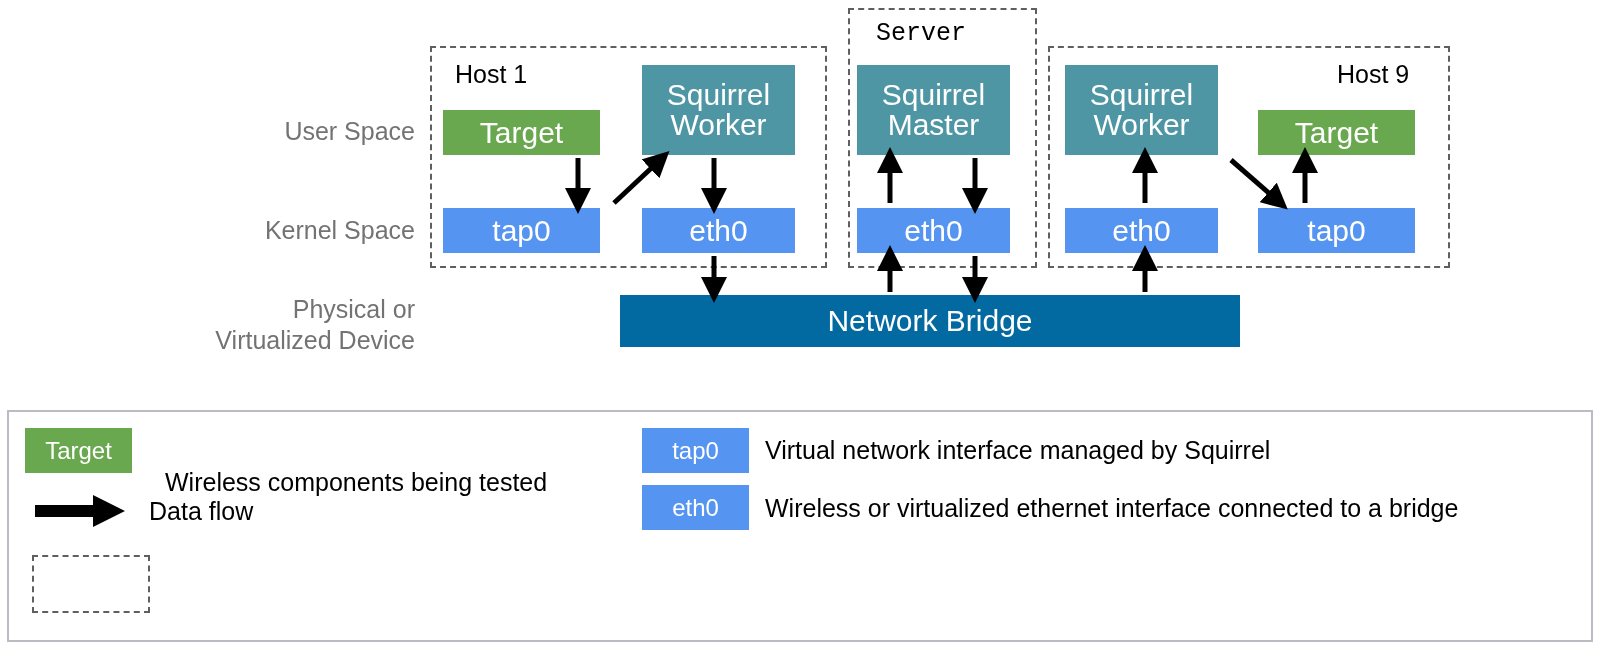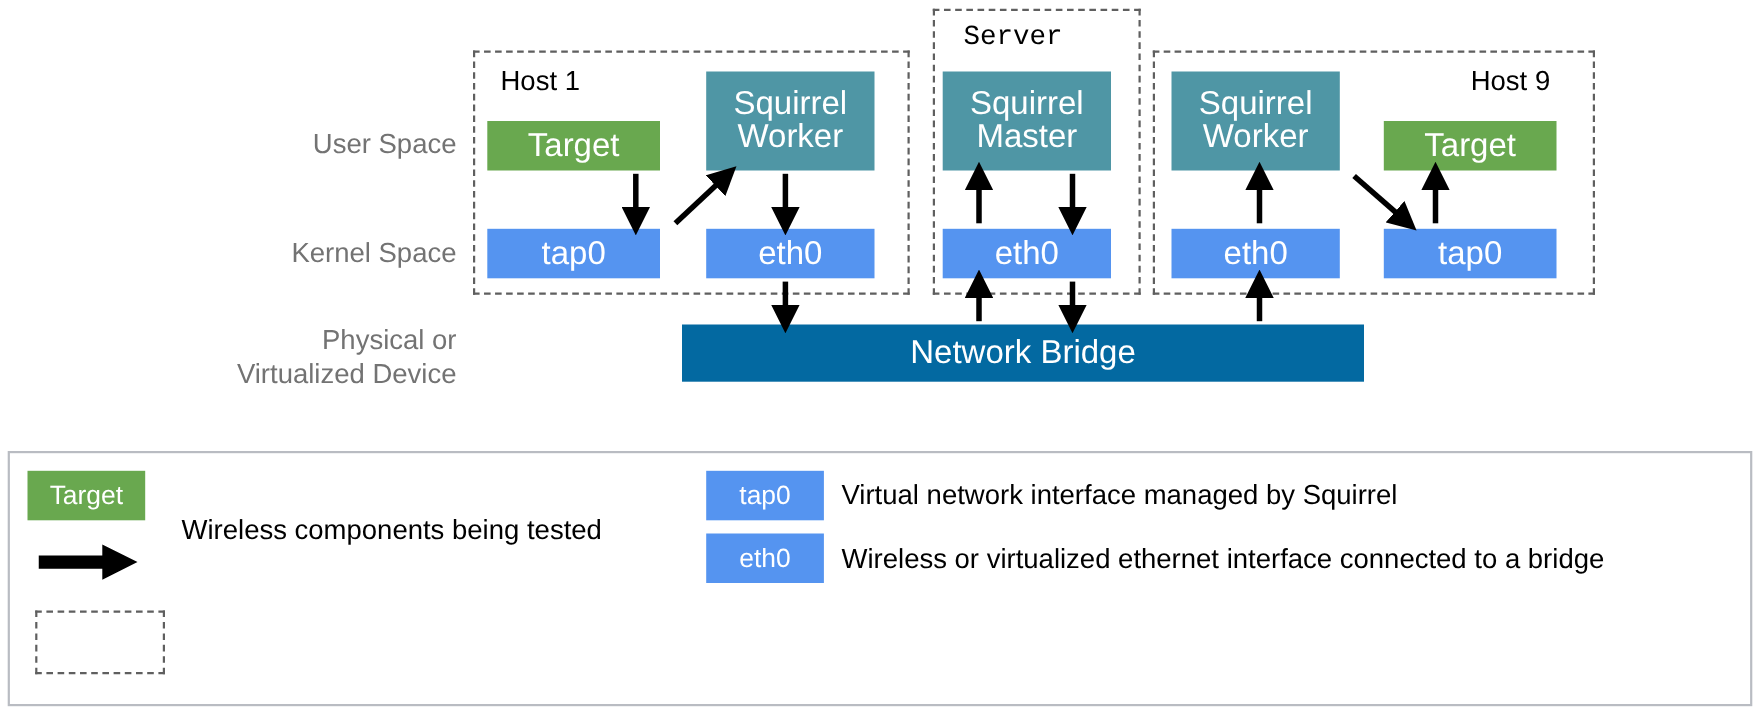--- a/index.html
+++ b/index.html
@@ -140,20 +140,21 @@
   </svg>
 
   <div id="legend">
 
     <div class="lg-chip green" style="left:16px;top:16px;width:107px;height:45px;">Target</div>
     <div class="lg-text" style="left:156px;top:22px;width:480px;margin-top:32px;">Wireless components being tested</div>
 
     <svg class="lg-arrow" style="left:26px;top:82px;" width="92" height="34" viewBox="0 0 92 34" xmlns="http://www.w3.org/2000/svg">
       <path d="M0 11 L58 11 L58 1 L90 17 L58 33 L58 23 L0 23 Z" fill="#000"></path>
     </svg>
+    <div class="lg-text" style="left:140px;top:83px;width:300px;">Data flow</div>
 
     <div class="lg-chip blue" style="left:633px;top:16px;width:107px;height:45px;">tap0</div>
     <div class="lg-text" style="left:756px;top:22px;width:760px;">Virtual network interface managed by Squirrel</div>
 
     <div class="lg-chip blue" style="left:633px;top:73px;width:107px;height:45px;">eth0</div>
     <div class="lg-text" style="left:756px;top:80px;width:800px;">Wireless or virtualized ethernet interface connected to a bridge</div>
 
     <div class="lg-dashbox" style="left:23px;top:143px;width:118px;height:58px;"></div>
 
   </div>

